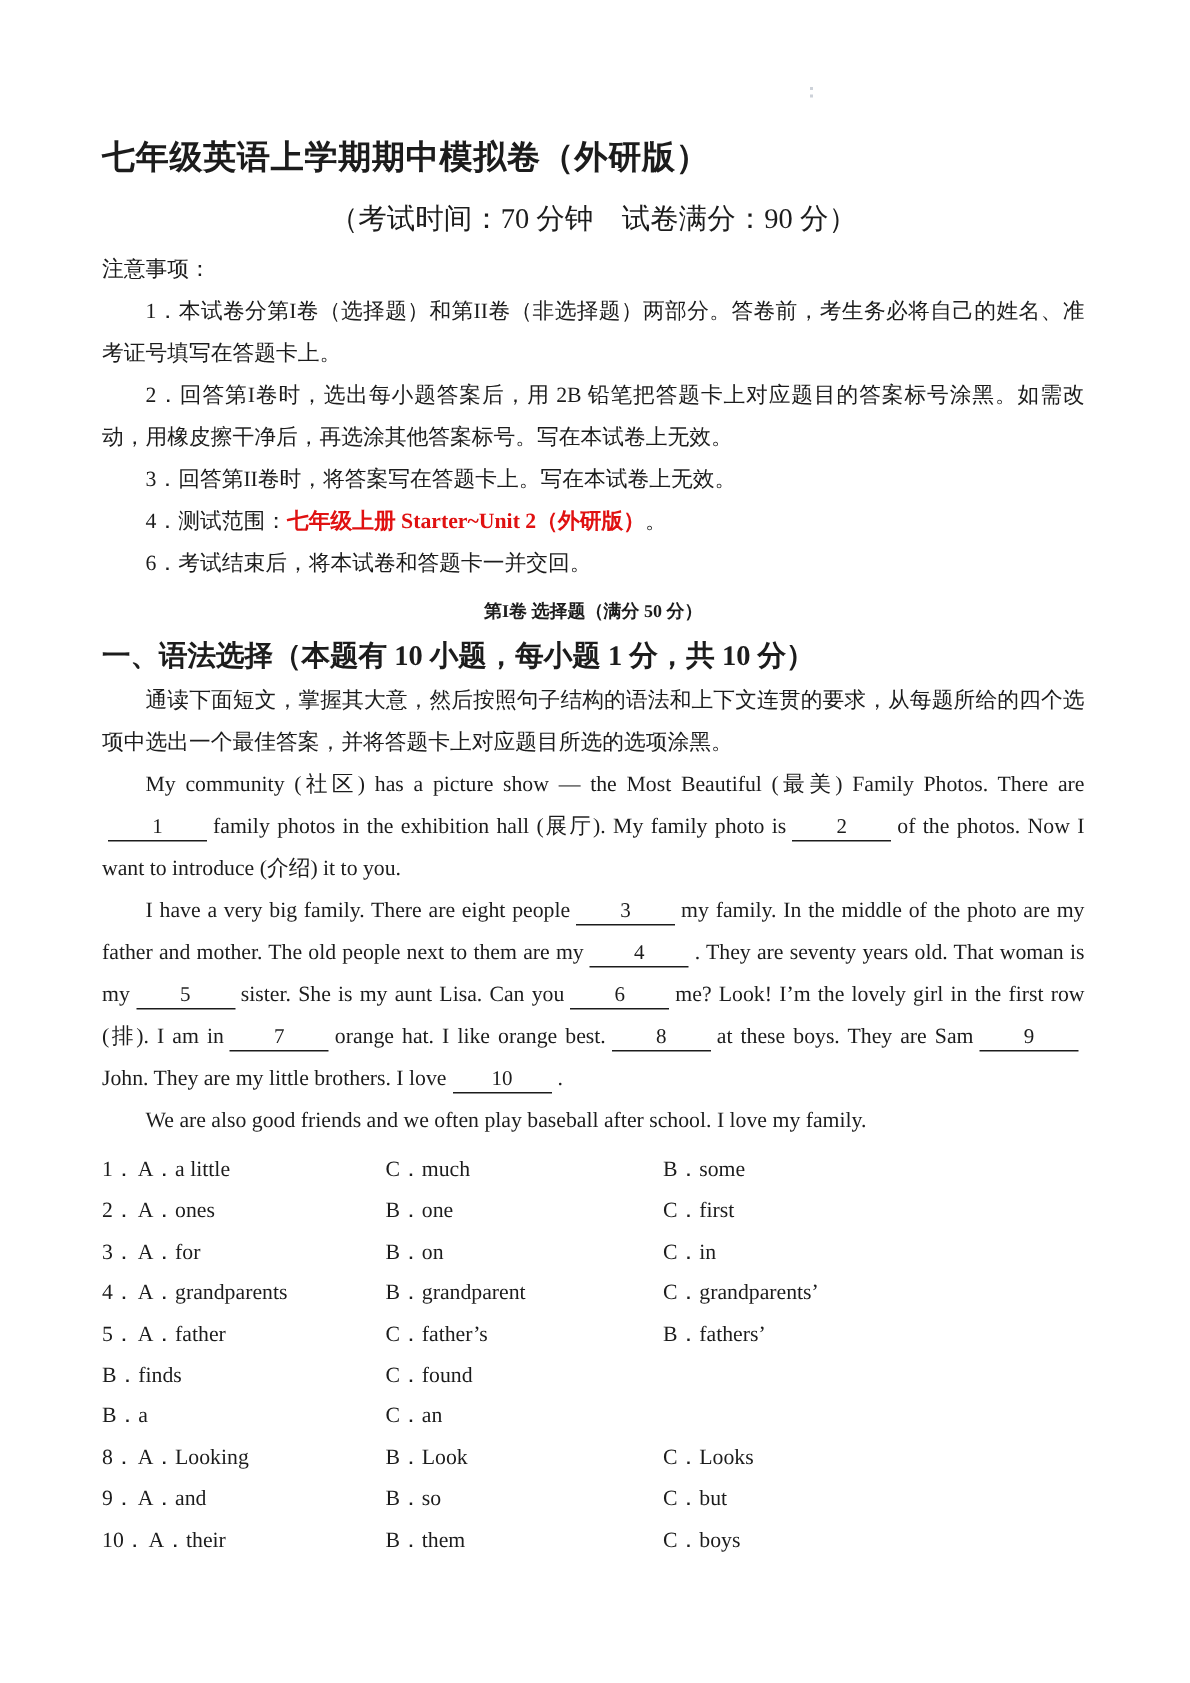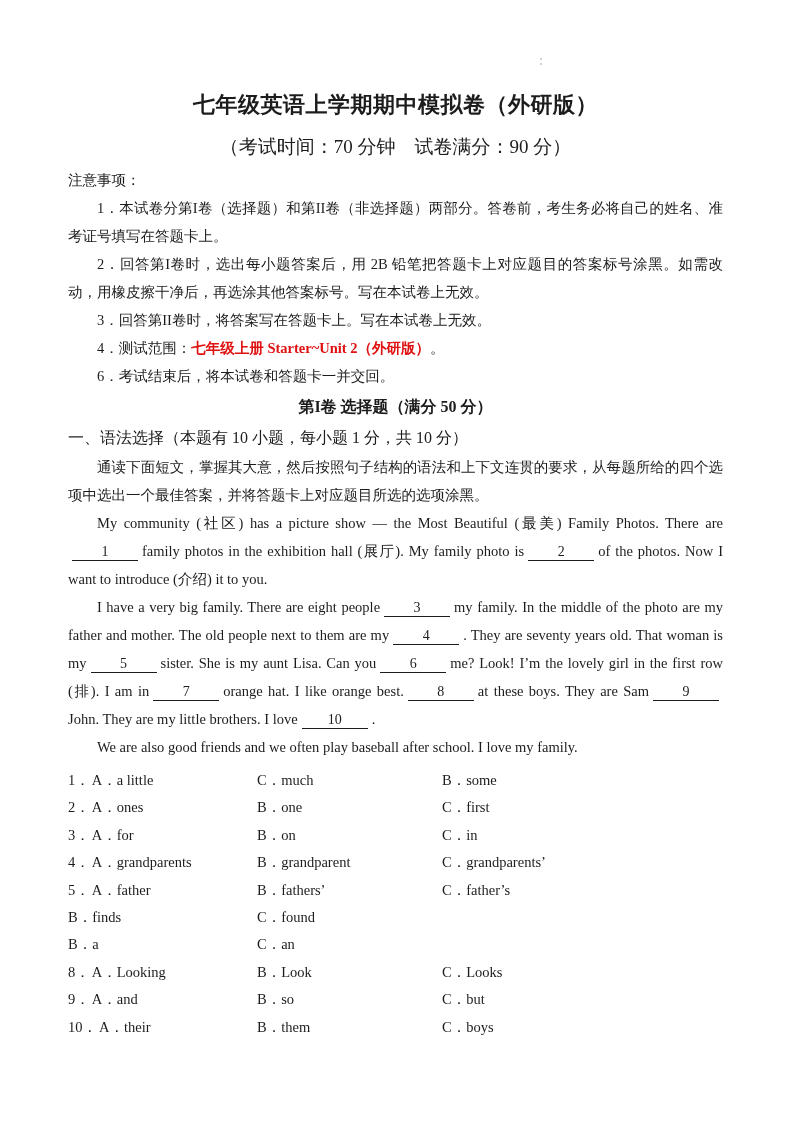--- a/index.html
+++ b/index.html
@@ -23,21 +23,21 @@
     position: absolute;
     left: 540px;
     top: 58px;
     width: 2px;
     height: 2px;
     background: #b9bfc9;
     box-shadow: 0 5px 0 #b9bfc9;
     opacity: 0.7;
   }
   .title {
-    text-align: center;
+    text-align: left;
     font-size: 22px;
     font-weight: 700;
     letter-spacing: 0.5px;
     margin: 0 0 16px 0;
     line-height: 30px;
   }
   .subtitle {
     text-align: center;
     font-size: 19px;
     margin: 0 0 8px 0;
@@ -53,28 +53,28 @@
     text-indent: 2em;
     text-align: justify;
   }
   .red {
     color: var(--accent-red, #e01111);
     font-weight: 700;
   }
   .section-header {
     margin: 2px 0 1px 0;
     text-align: center;
-    font-size: 16px;
+    font-size: 12px;
     font-weight: 700;
     line-height: 30px;
   }
   .part-heading {
     margin: 0;
-    font-size: 16px;
-    font-weight: 400;
+    font-size: 19px;
+    font-weight: 700;
     line-height: 30px;
   }
   .para {
     margin: 0;
     line-height: 28px;
     text-indent: 2em;
     text-align: justify;
   }
   .blank {
     display: inline-block;
@@ -148,22 +148,22 @@
       <span>B．on</span>
       <span>C．in</span>
     </div>
       <div class="q-row">
       <span><span class="q-num">4．</span><span>A．grandparents</span></span>
       <span>B．grandparent</span>
       <span>C．grandparents’</span>
     </div>
       <div class="q-row">
       <span><span class="q-num">5．</span><span>A．father</span></span>
+      <span>C．father’s</span>
       <span>B．fathers’</span>
-      <span>C．father’s</span>
     </div>
       <div class="q-row">
       <span>B．finds</span>
       <span>C．found</span>
     </div>
       <div class="q-row">
       <span>B．a</span>
       <span>C．an</span>
     </div>
       <div class="q-row">

